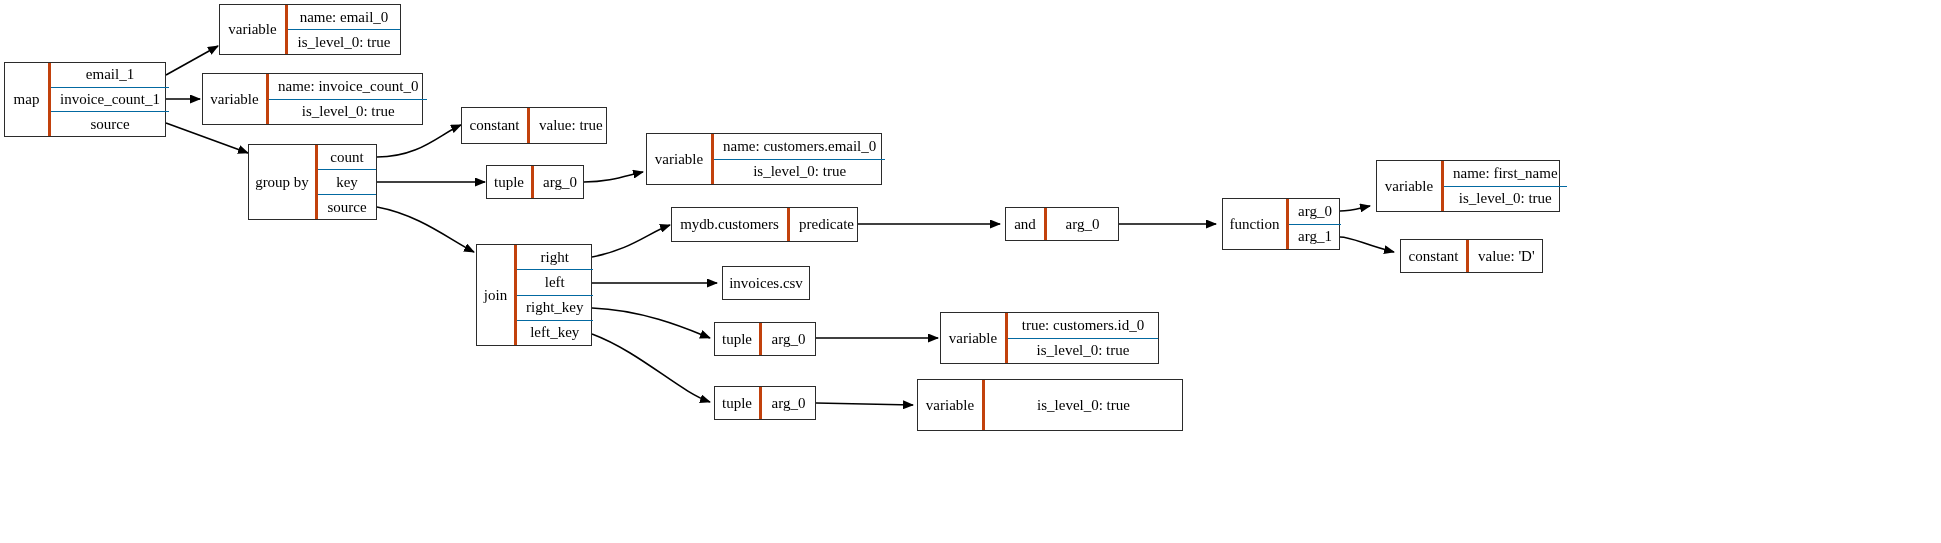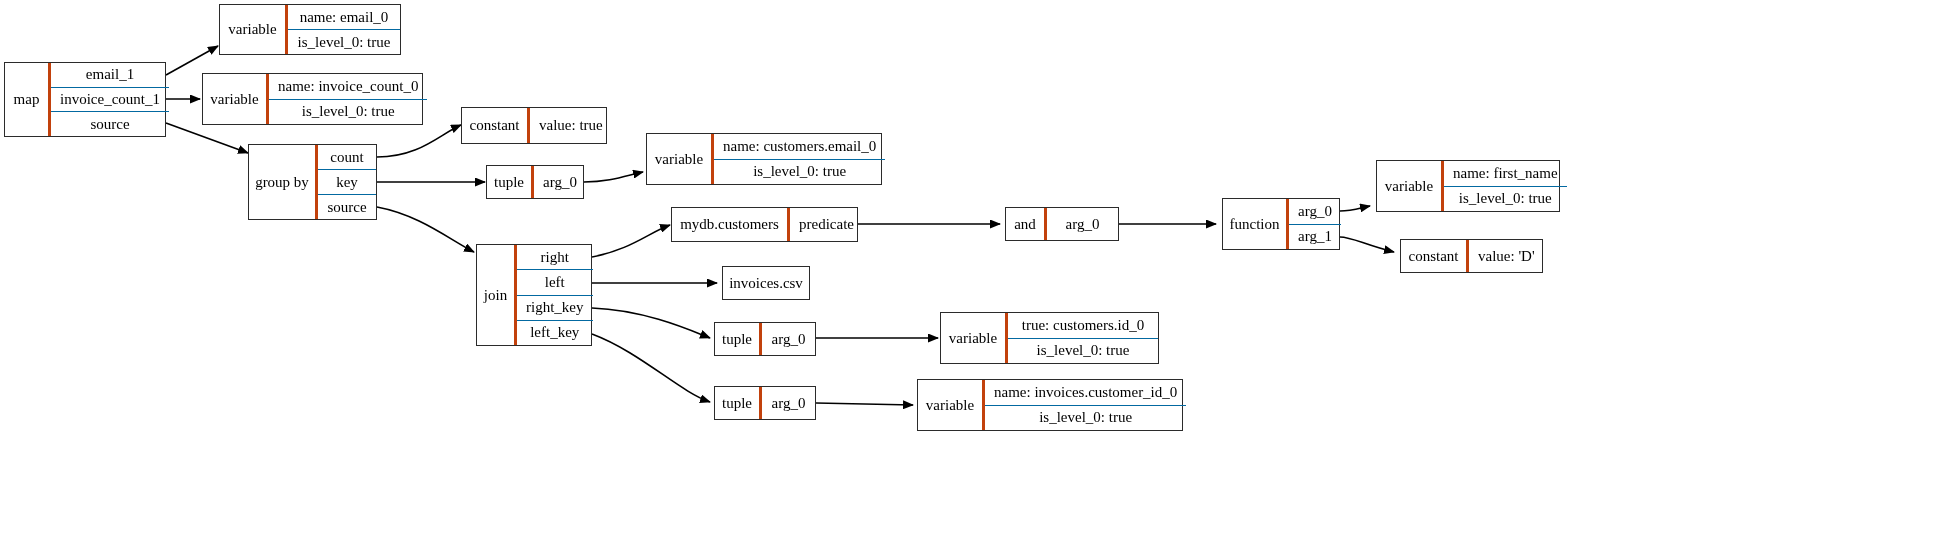--- a/index.html
+++ b/index.html
@@ -191,18 +191,17 @@
   <div class="node" style="left:714px;top:386px;width:102px;height:34px;">
     <div class="cell label-cell" style="width:47px;">tuple</div>
     <div class="stack">
       <div class="cell">arg_0</div>
     </div>
   </div>
 
   <div class="node" style="left:917px;top:379px;width:266px;height:52px;">
     <div class="cell label-cell" style="width:67px;">variable</div>
     <div class="stack">
-      <div class="cell">name: invoices.customer_id_0</div>
       <div class="cell">is_level_0: true</div>
     </div>
   </div>
 
 </div>
 
 </body></html>

